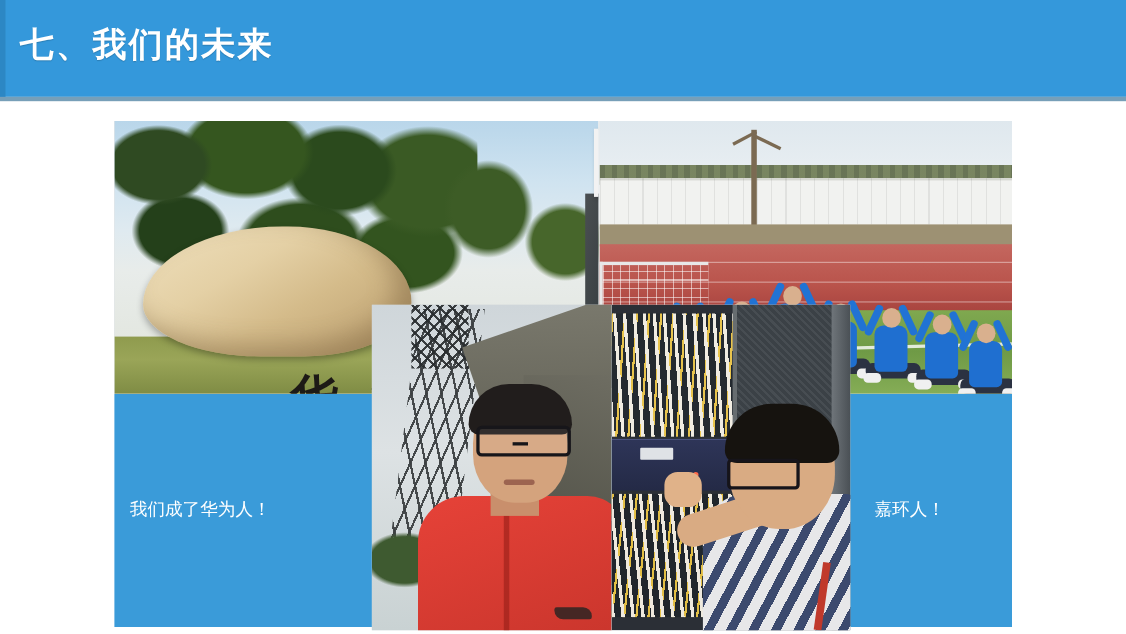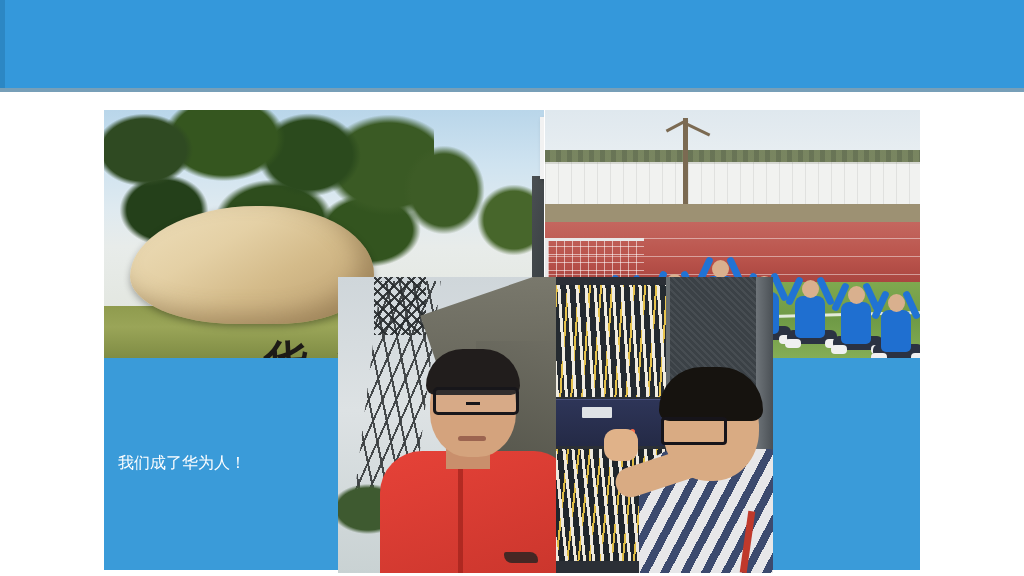--- a/index.html
+++ b/index.html
@@ -178,20 +178,21 @@
 </style>
 </head>
 <body>
 
 <div class="slide">
 
   <div class="title-banner">
     <div class="title-banner-edge-left"></div>
   </div>
   <div class="title-banner-underline"></div>
+  <div class="title-text">七、我们的未来</div>
 
   <div class="blue-panel"></div>
 
   <div class="photo photo-rock">
     <div class="rock-sky"></div>
     <div class="rock-trees"></div>
     <div class="rock-trees2"></div>
     <div class="rock-grass"></div>
     <div class="rock-road"></div>
 
@@ -335,14 +336,15 @@
     <div class="eng-body"></div>
     <div class="eng-arm"></div>
     <div class="eng-hand"></div>
     <div class="eng-head"></div>
     <div class="eng-hair"></div>
     <div class="eng-glass"></div>
     <div class="eng-lanyard"></div>
   </div>
 
   <div class="caption caption-left">我们成了华为人！</div>
+  <div class="caption caption-right">嘉环人！</div>
 
 </div>
 
 </body></html>

